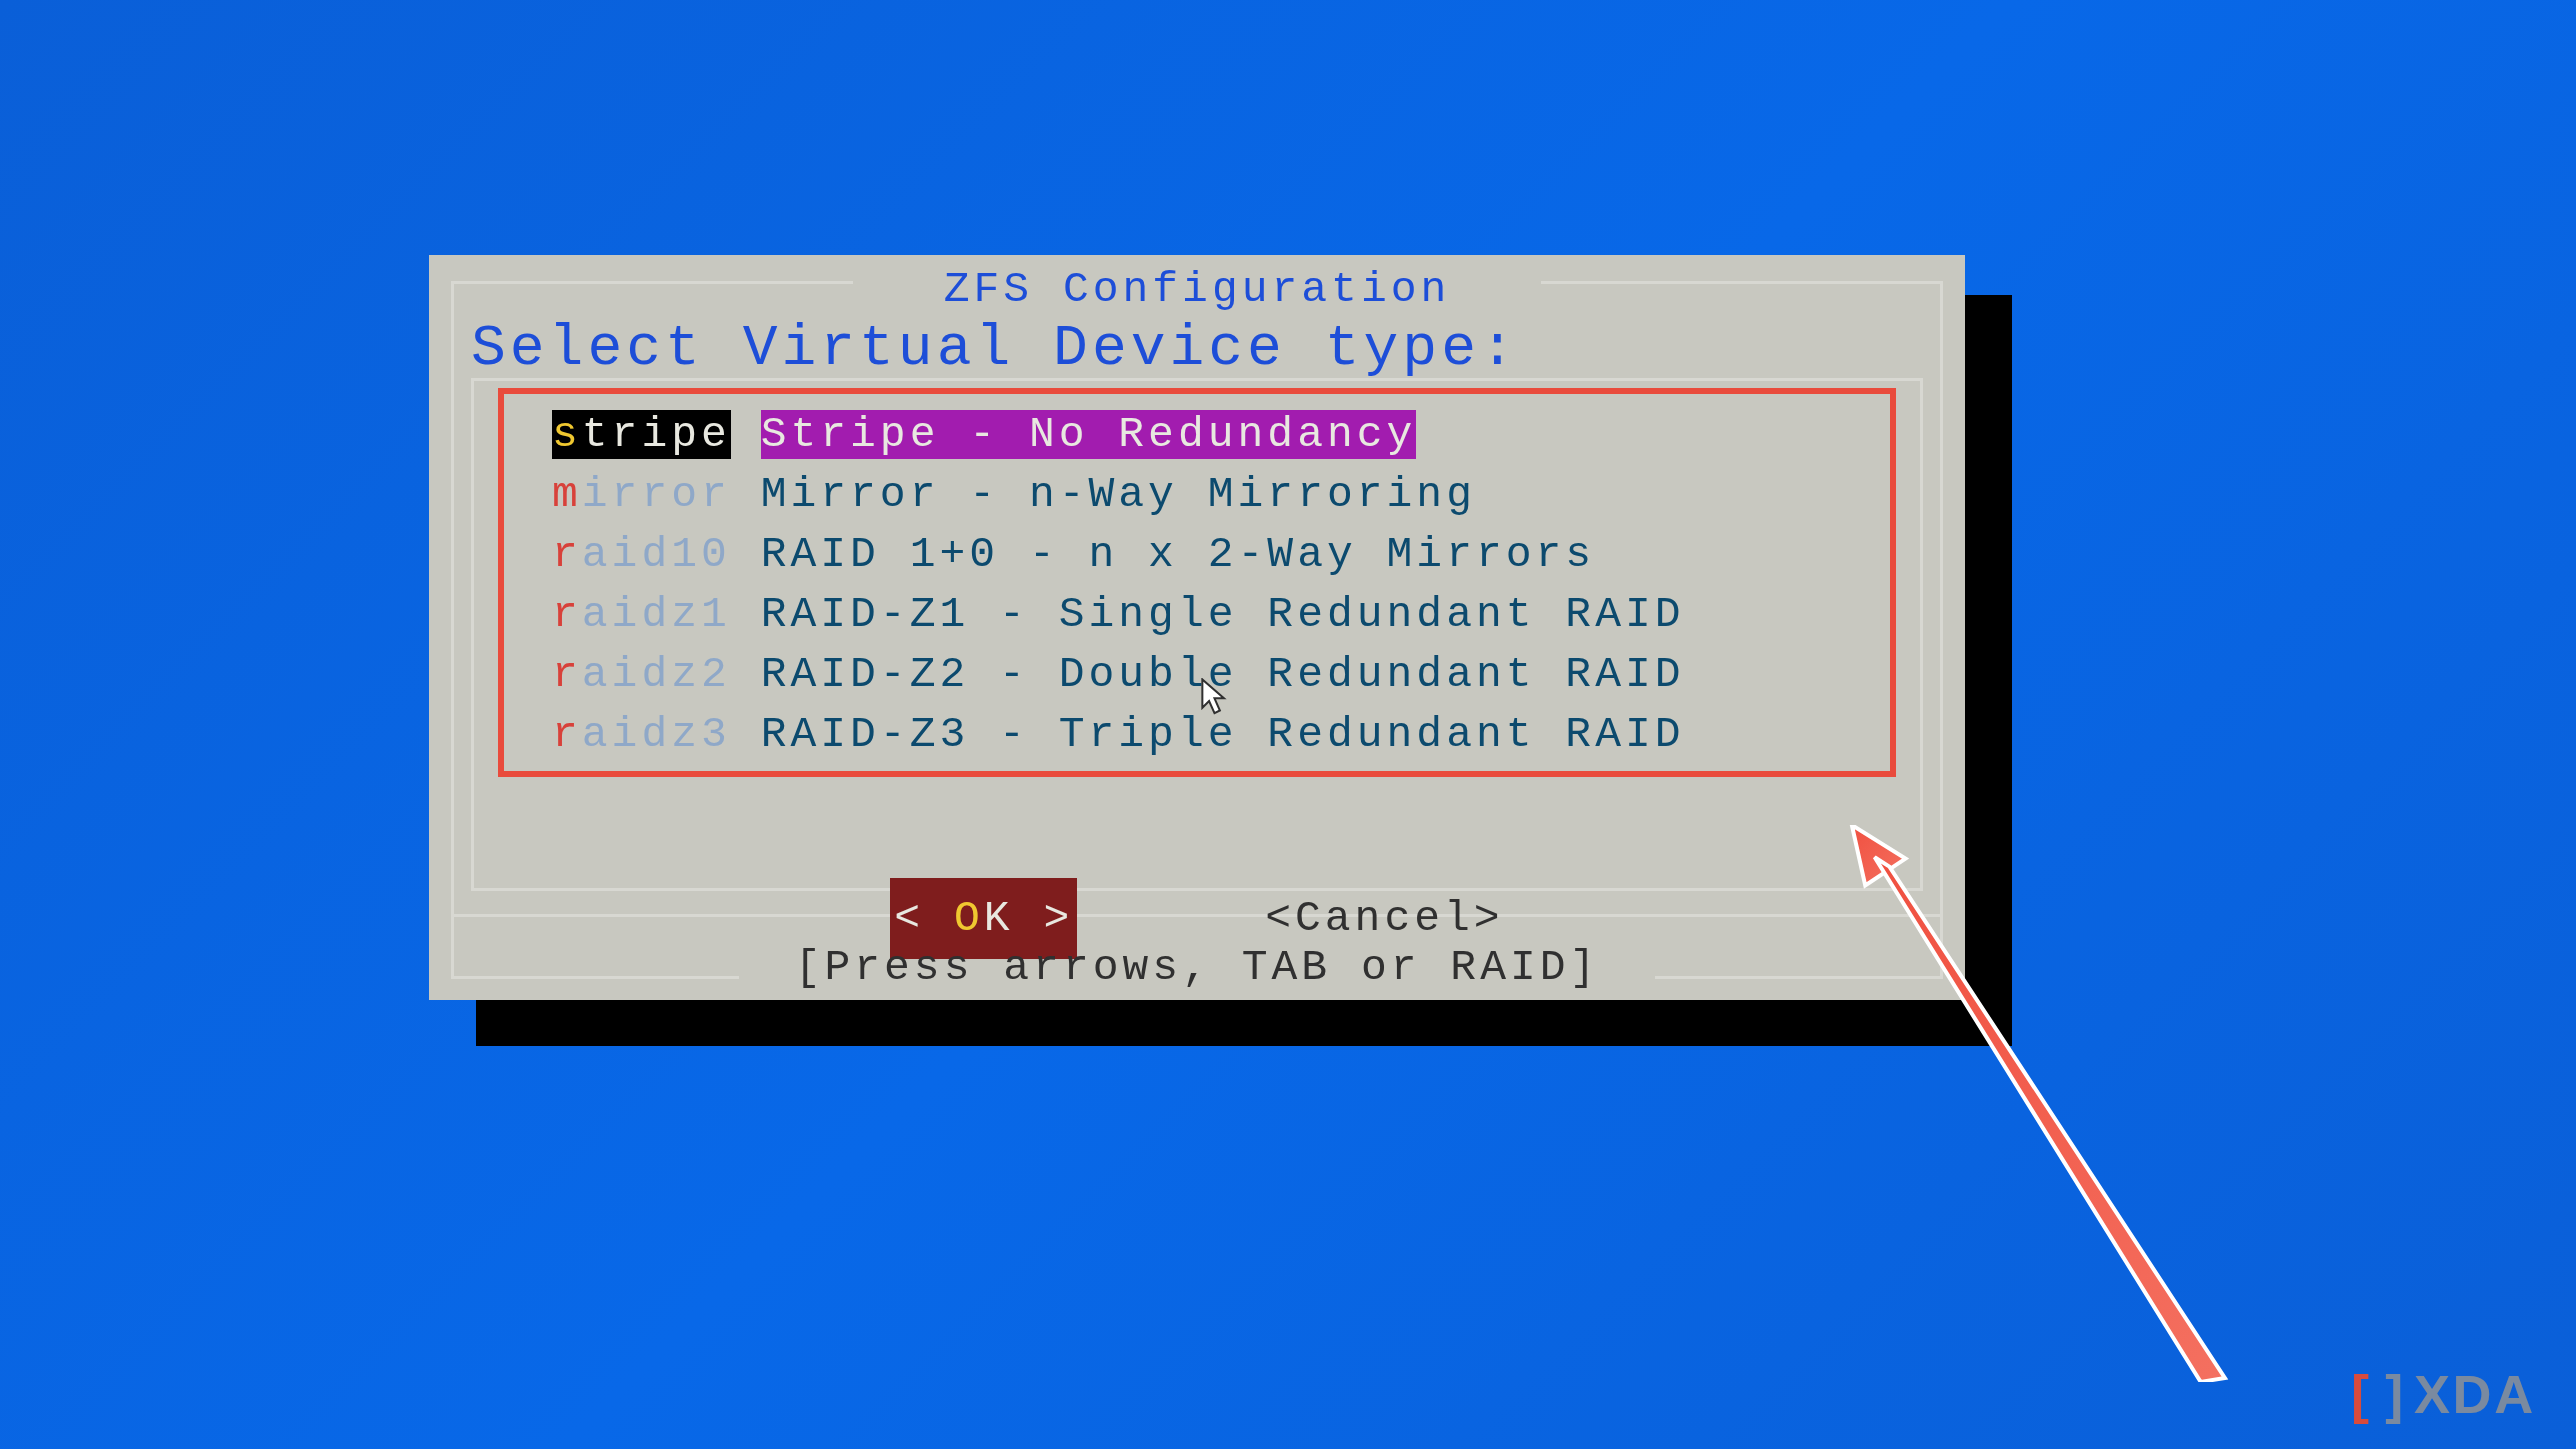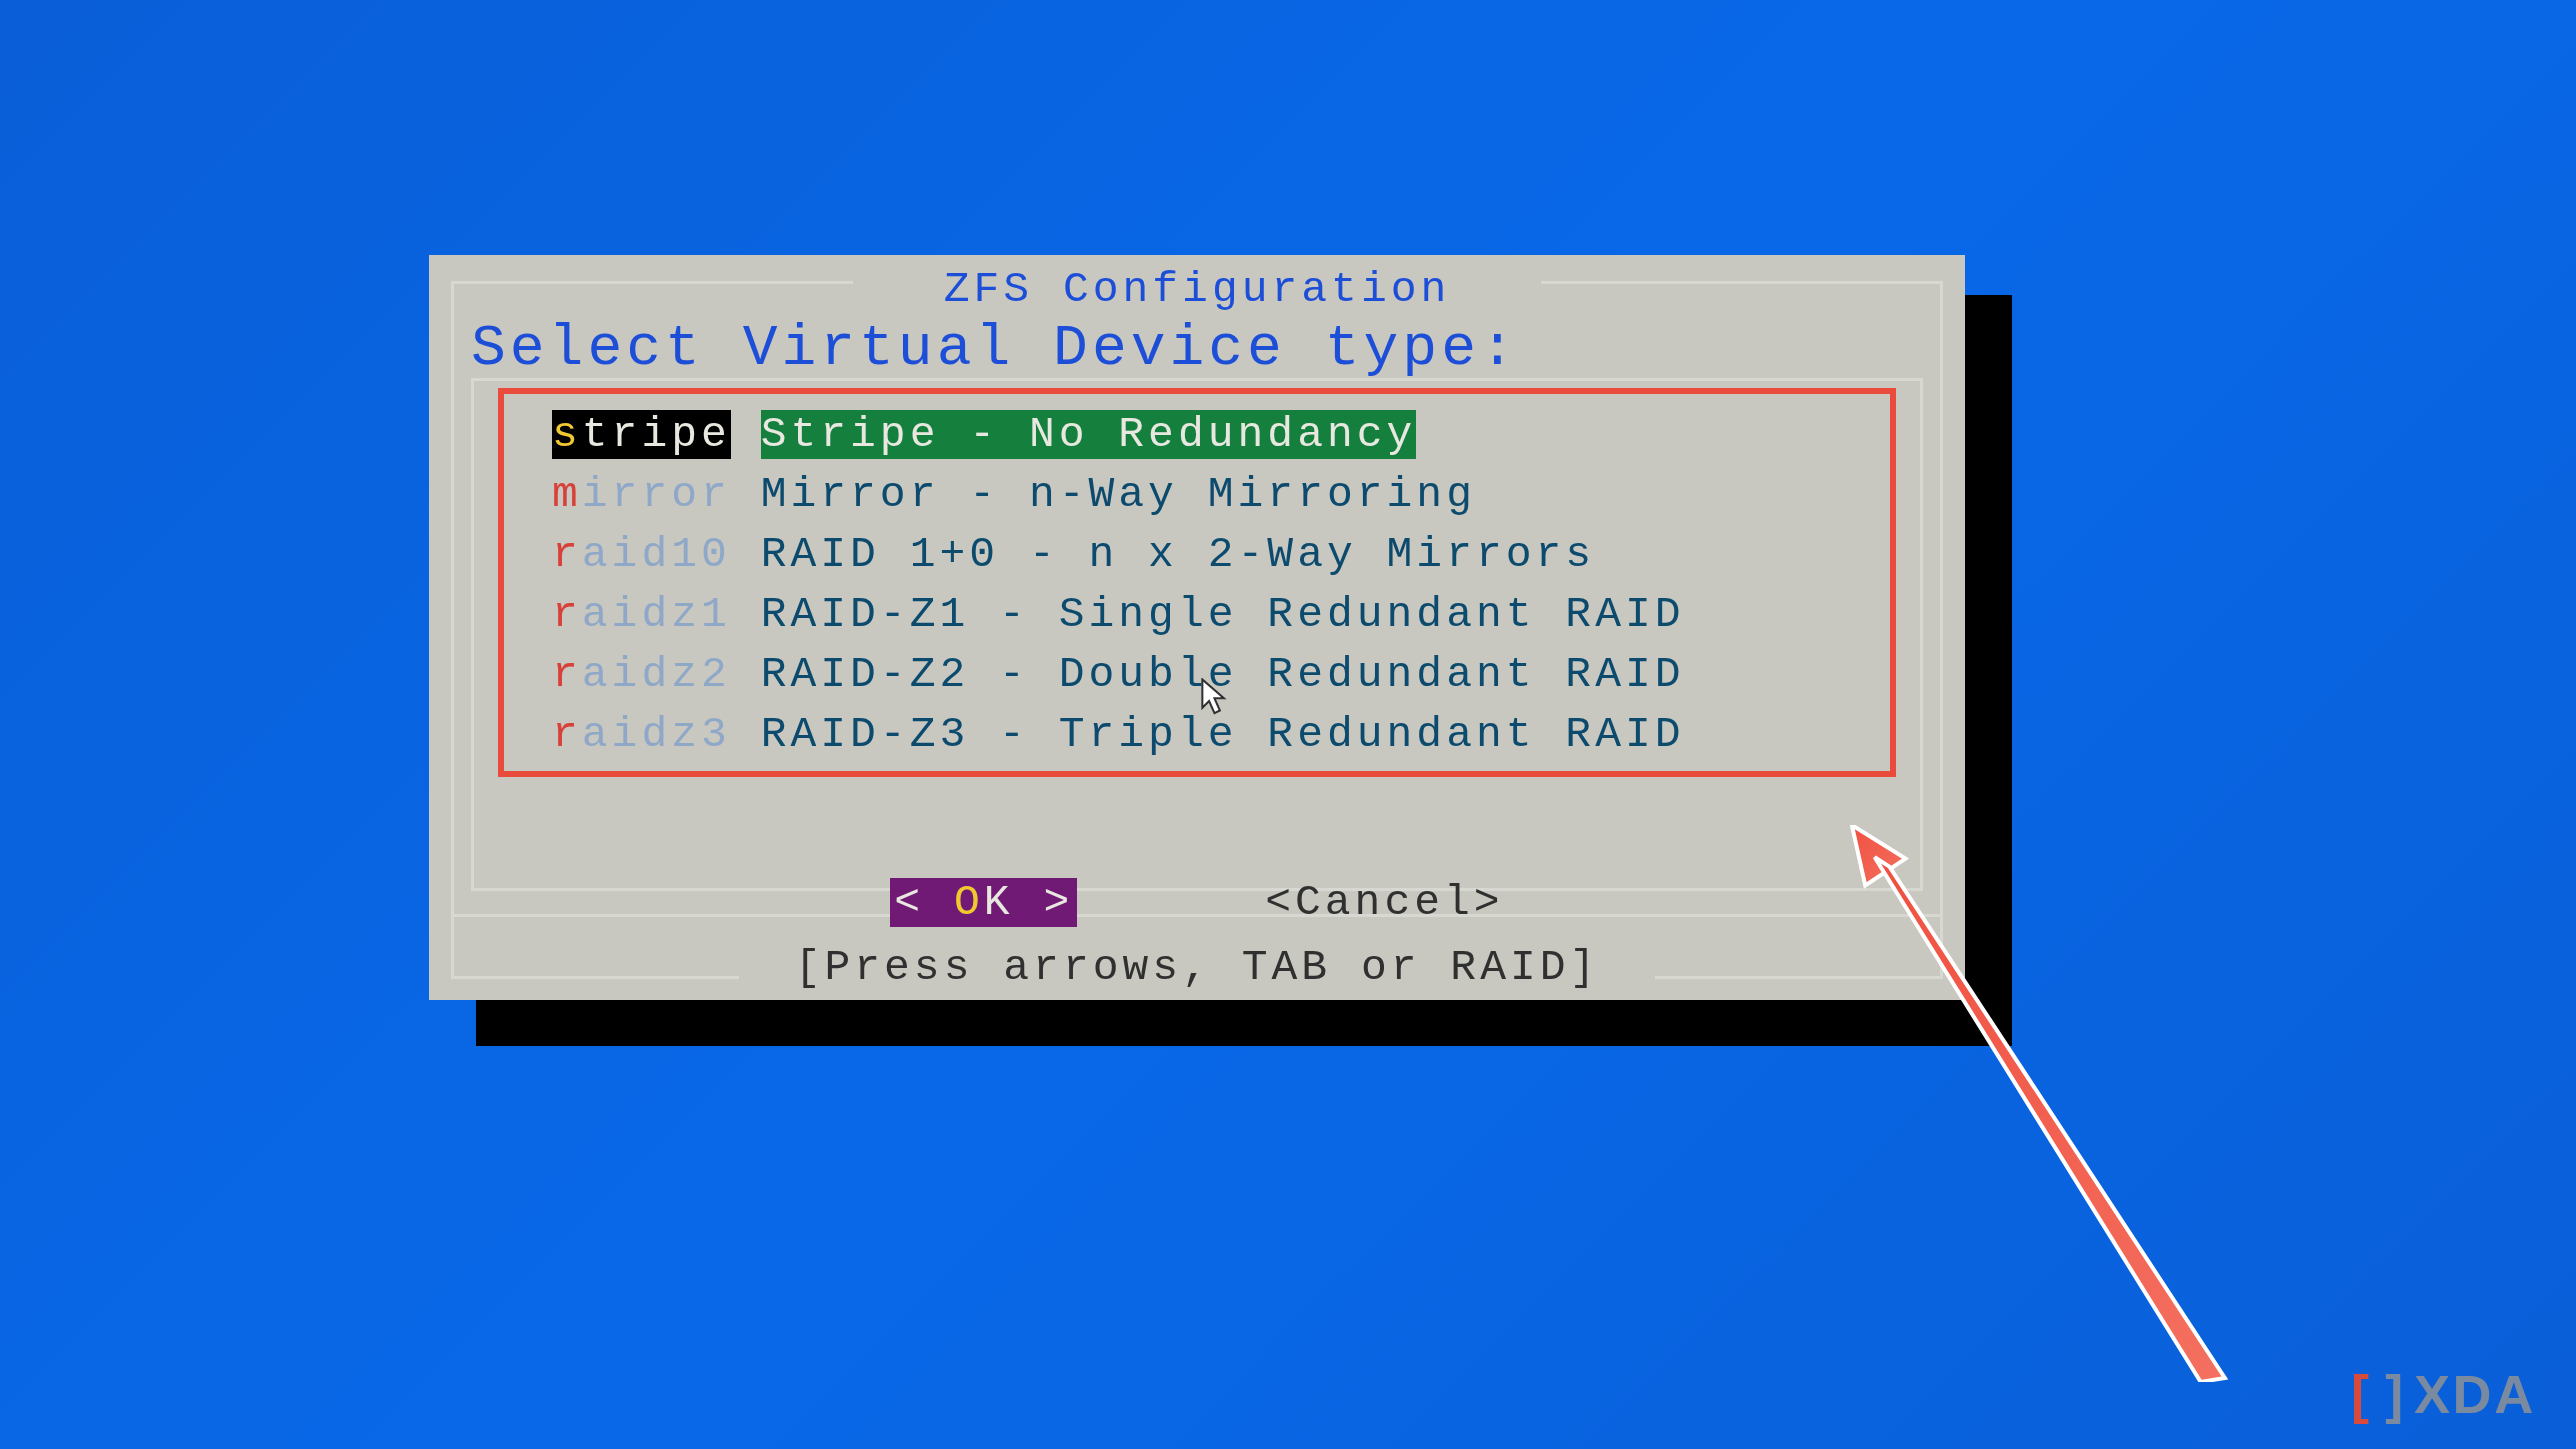--- a/index.html
+++ b/index.html
@@ -102,21 +102,21 @@
   .menu-row { display: block; height: 60px; }
   .hotkey { color: #d8413a; }
   .keyword { color: #8fa8c8; }
   .desc { color: #0c4a6e; }
   .sel-key {
     background: #000000;
     color: #e8e8e0;
   }
   .sel-key .hotkey { color: #f0c830; }
   .sel-desc {
-    background: #15803d;
+    background: #a21caf;
     color: #e8e8e0;
   }
   .gap { color: transparent; }
 
   .bottom-frame {
     position: absolute;
     left: 20px;
     right: 20px;
     bottom: 19px;
     height: 114px;
@@ -152,24 +152,24 @@
   .buttons-row {
     position: absolute;
     left: 0;
     right: 0;
     top: 13.4px;
     text-align: center;
     font-size: 43px;
     letter-spacing: 4px;
   }
   .ok-btn {
-    background: #701a75;
+    background: #7f1d1d;
     color: #e8e8e0;
     display: inline-block;
-    padding: 0 4px;
+    padding: 16px 4px;
     margin-right: 188px;
   }
   .ok-btn .ohot { color: #f0c830; }
   .cancel-btn {
     color: #303030;
     display: inline-block;
   }
   .hint {
     position: absolute;
     left: 50%;

